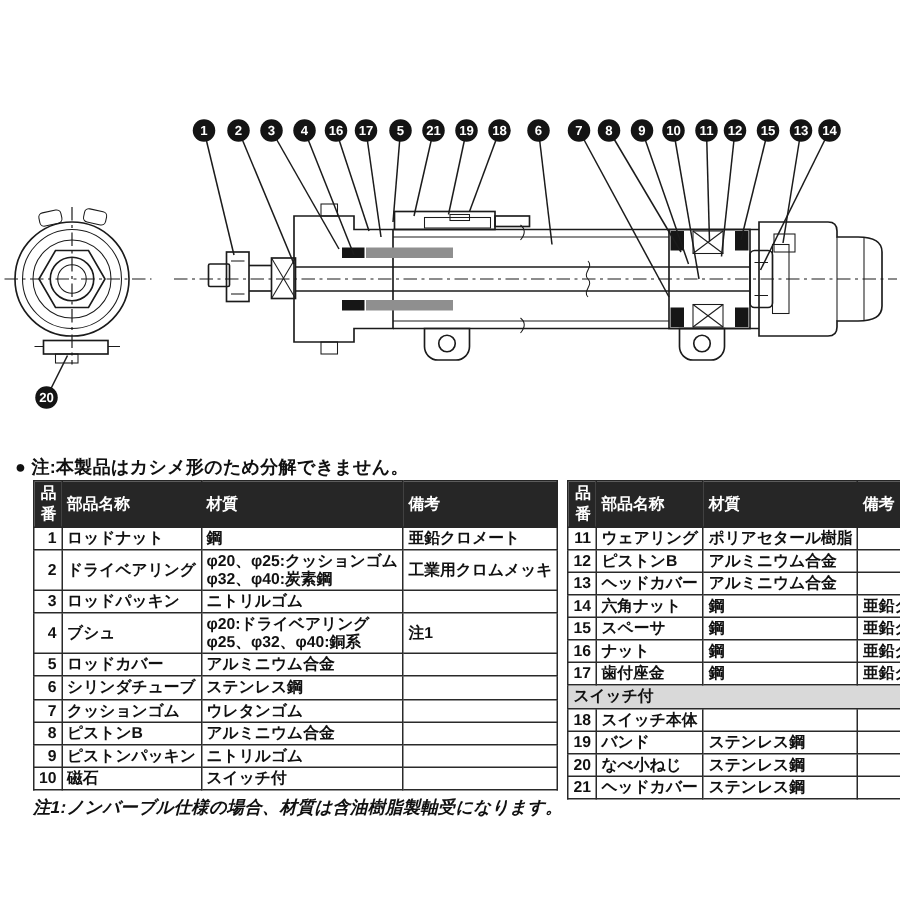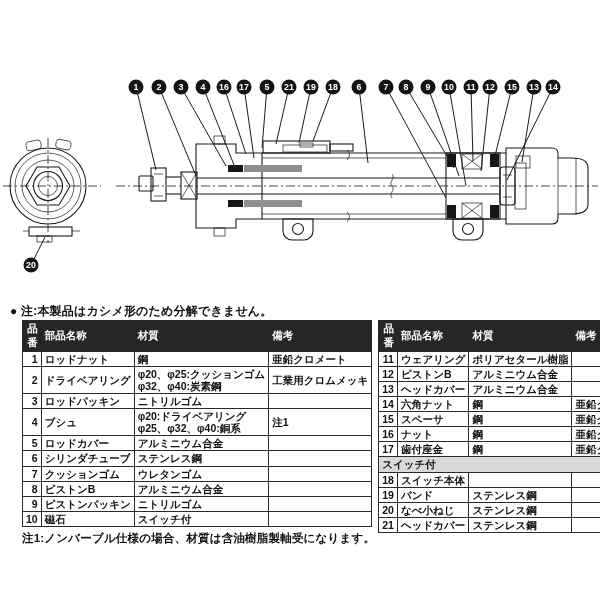--- a/index.html
+++ b/index.html
@@ -16,21 +16,21 @@
   .tables { position:absolute; left:22px; top:320px; display:flex; gap:6px; align-items:flex-start; }
   table { border-collapse:collapse; font-size:10.5px; font-weight:bold; table-layout:fixed; }
   th { background:#262626; color:#fff; text-align:left; padding:1px 3px; border:1px solid #262626; font-size:10.5px; height:14px; }
   td { border:1px solid #2a2a2a; padding:1px 3px; line-height:1.15; vertical-align:middle; height:14px; overflow:hidden; white-space:nowrap; }
   td.c0, th.c0 { width:27px; text-align:right; }
   td.c1, th.c1 { width:76px; }
   td.c2, th.c2 { width:84px; }
   .t-left  td.c3, .t-left  th.c3 { width:86px; }
   .t-right td.c3, .t-right th.c3 { width:92px; }
   td.section { background:#d9d9d9; font-weight:bold; }
-  .note-bottom { position:absolute; left:22px; top:531px; font-size:11.5px; font-weight:bold; letter-spacing:0.2px; }
+  .note-bottom { position:absolute; left:22px; top:531px; font-size:11.5px; font-weight:bold; letter-spacing:0.2px;font-style:italic; }
   .badge-num { font-family:"Liberation Sans","DejaVu Sans",sans-serif; }
 </style>
 </head>
 <body>
 
 <div class="sheet">
 
   <svg class="diagram" width="600" height="300" viewBox="0 0 600 300">
 
     <g>

